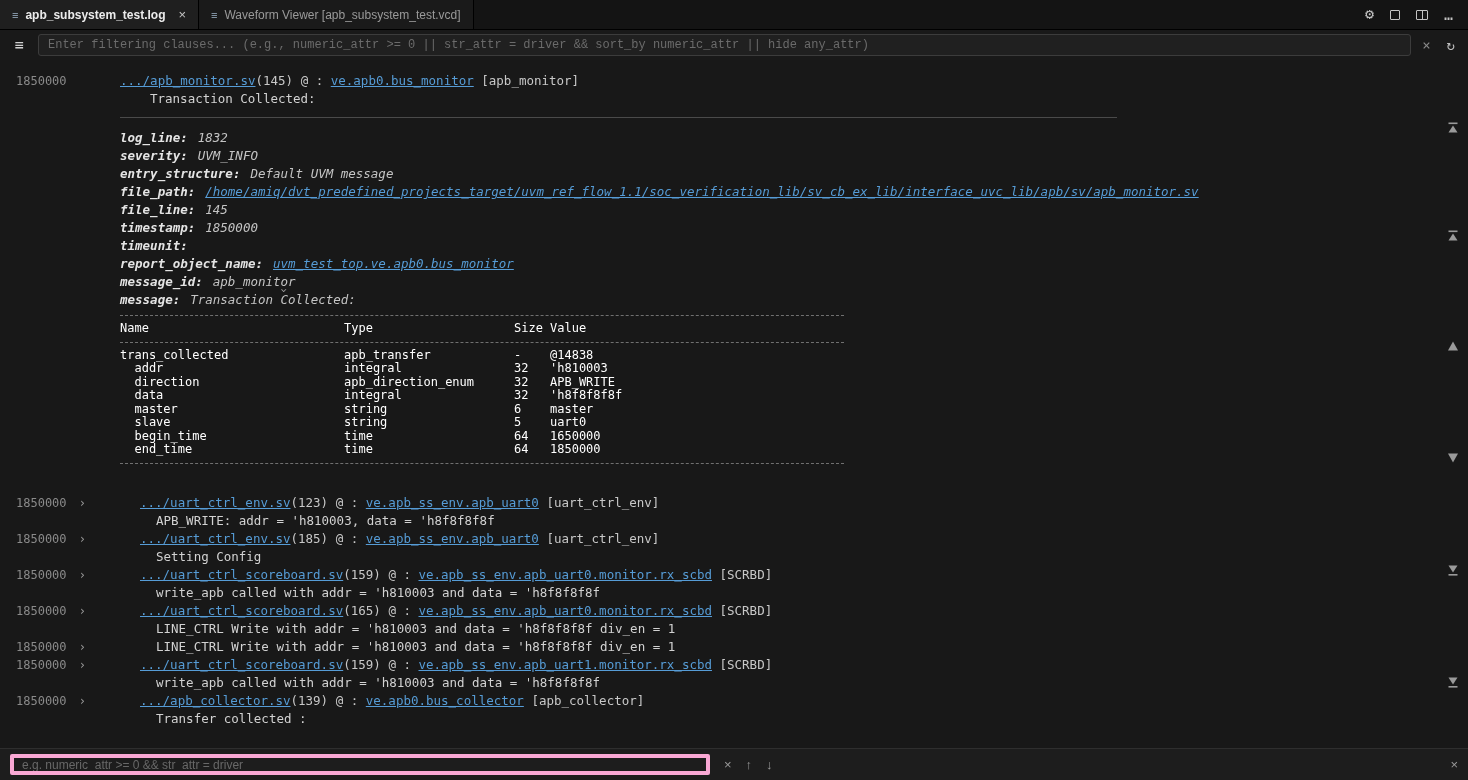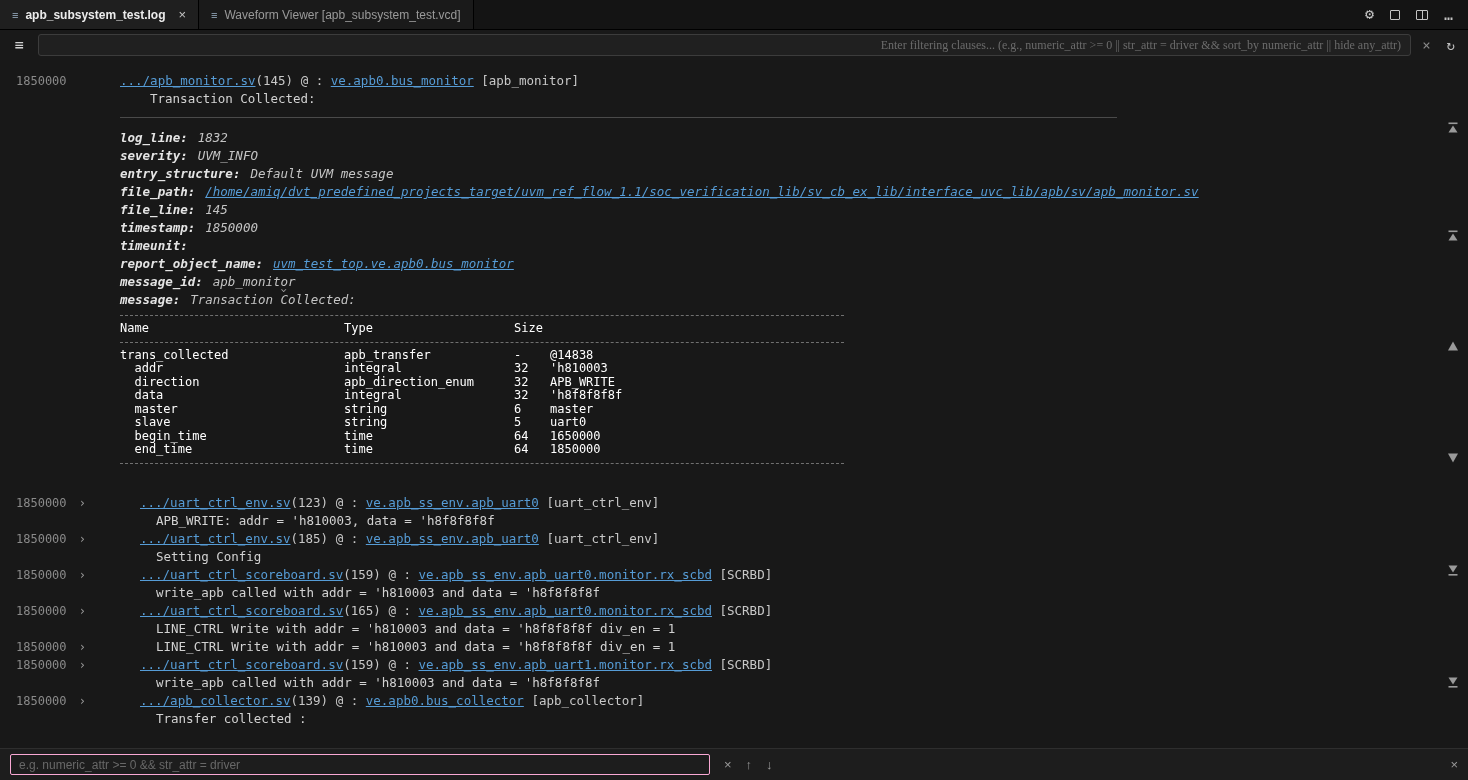--- a/index.html
+++ b/index.html
@@ -24,21 +24,21 @@
   .gear { font-size: 15px; line-height: 1; }
   .sq { width: 10px; height: 10px; border: 1px solid #c3c3c3; border-radius: 1px; }
   .split { width: 12px; height: 10px; border: 1px solid #c3c3c3; border-radius: 1px; position: relative; }
   .split::after { content: ""; position: absolute; left: 5px; top: 0; bottom: 0; width: 1px; background: #c3c3c3; }
   .dots { font-size: 15px; letter-spacing: 1px; }
 
   
   .filterbar { height: 30px; flex: none; display: flex; align-items: center; background: #191919; padding: 0 8px; gap: 8px; }
   .hamburger { width: 22px; text-align: center; color: #d2d2d2; font-size: 15px; cursor: pointer; }
   .filter-input { flex: 1; height: 22px; background: #202020; border: 1px solid #3c3c3c; border-radius: 3px;
-                  color: #c0c0c0; font-family: Liberation Serif, serif; font-size: 12px; padding: 0 9px; outline: none; text-align: right; }
+                  color: #c0c0c0; font-family: Liberation Mono, monospace; font-size: 12px; padding: 0 9px; outline: none; }
   .filter-input::placeholder { color: #6b6b6b; }
   .fclose { color: #8a8a8a; font-size: 14px; padding: 0 3px; cursor: pointer; }
   .frefresh { color: #bdbdbd; font-size: 14px; padding: 0 5px; cursor: pointer; }
 
   
   .log { flex: 1; overflow: hidden; padding-top: 12px; font-size: 12.5px; line-height: 18px; }
   .entry { display: flex; gap: 24px; }
   .gutter { flex: none; width: 96px; display: flex; justify-content: space-between; padding: 0 10px 0 16px;
             color: #8a8a8a; font-size: 12px; }
   .gutter.tight { justify-content: flex-start; gap: 3px; }
@@ -58,21 +58,21 @@
   .trow { display: grid; grid-template-columns: 224px 170px 36px auto; color: #ffffff; }
   .trow span { white-space: pre; }
   .entries-gap { height: 24px; }
 
   
   .marker { position: absolute; right: 8px; width: 14px; height: 14px; cursor: pointer; }
 
   
   .findbar { flex: none; height: 32px; border-top: 1px solid #2e2e2e; background: #1d1d1d; display: flex;
              align-items: center; padding: 0 10px; gap: 14px; font-family: "Liberation Sans", sans-serif; }
-  .find-input { width: 700px; height: 21px; background: #1d1d1d; border: 1px solid #f9a8d4; border-radius: 2px;
+  .find-input { width: 700px; height: 21px; background: #1d1d1d; border: 4px solid #f9a8d4; border-radius: 2px;
                 font-size: 12px; color: #c0c0c0; padding: 0 8px; outline: none; }
   .find-input::placeholder { color: #686868; }
   .fbicon { color: #9a9a9a; font-size: 13px; cursor: pointer; }
   .far-x { margin-left: auto; }
 </style>
 </head>
 <body>
 
 <div class="app">
 
@@ -134,20 +134,21 @@
           <div class="drow"><span class="dlabel">message_id:</span><span class="dval">apb_monitor</span></div>
           <div class="drow"><span class="dlabel">message:</span><span class="dval">Transaction Collected:</span></div>
         </div>
 
         <div class="tbl">
           <div class="dashed"></div>
           <div class="trow">
             <span>Name</span>
               <span>Type</span>
               <span>Size</span>
+              <span>Value</span>
           </div>
           <div class="dashed"></div>
           <div class="trow">
               <span>trans_collected</span>
               <span>apb_transfer</span>
               <span>-</span>
               <span>@14838</span>
             </div>
           <div class="trow">
               <span>  addr</span>

